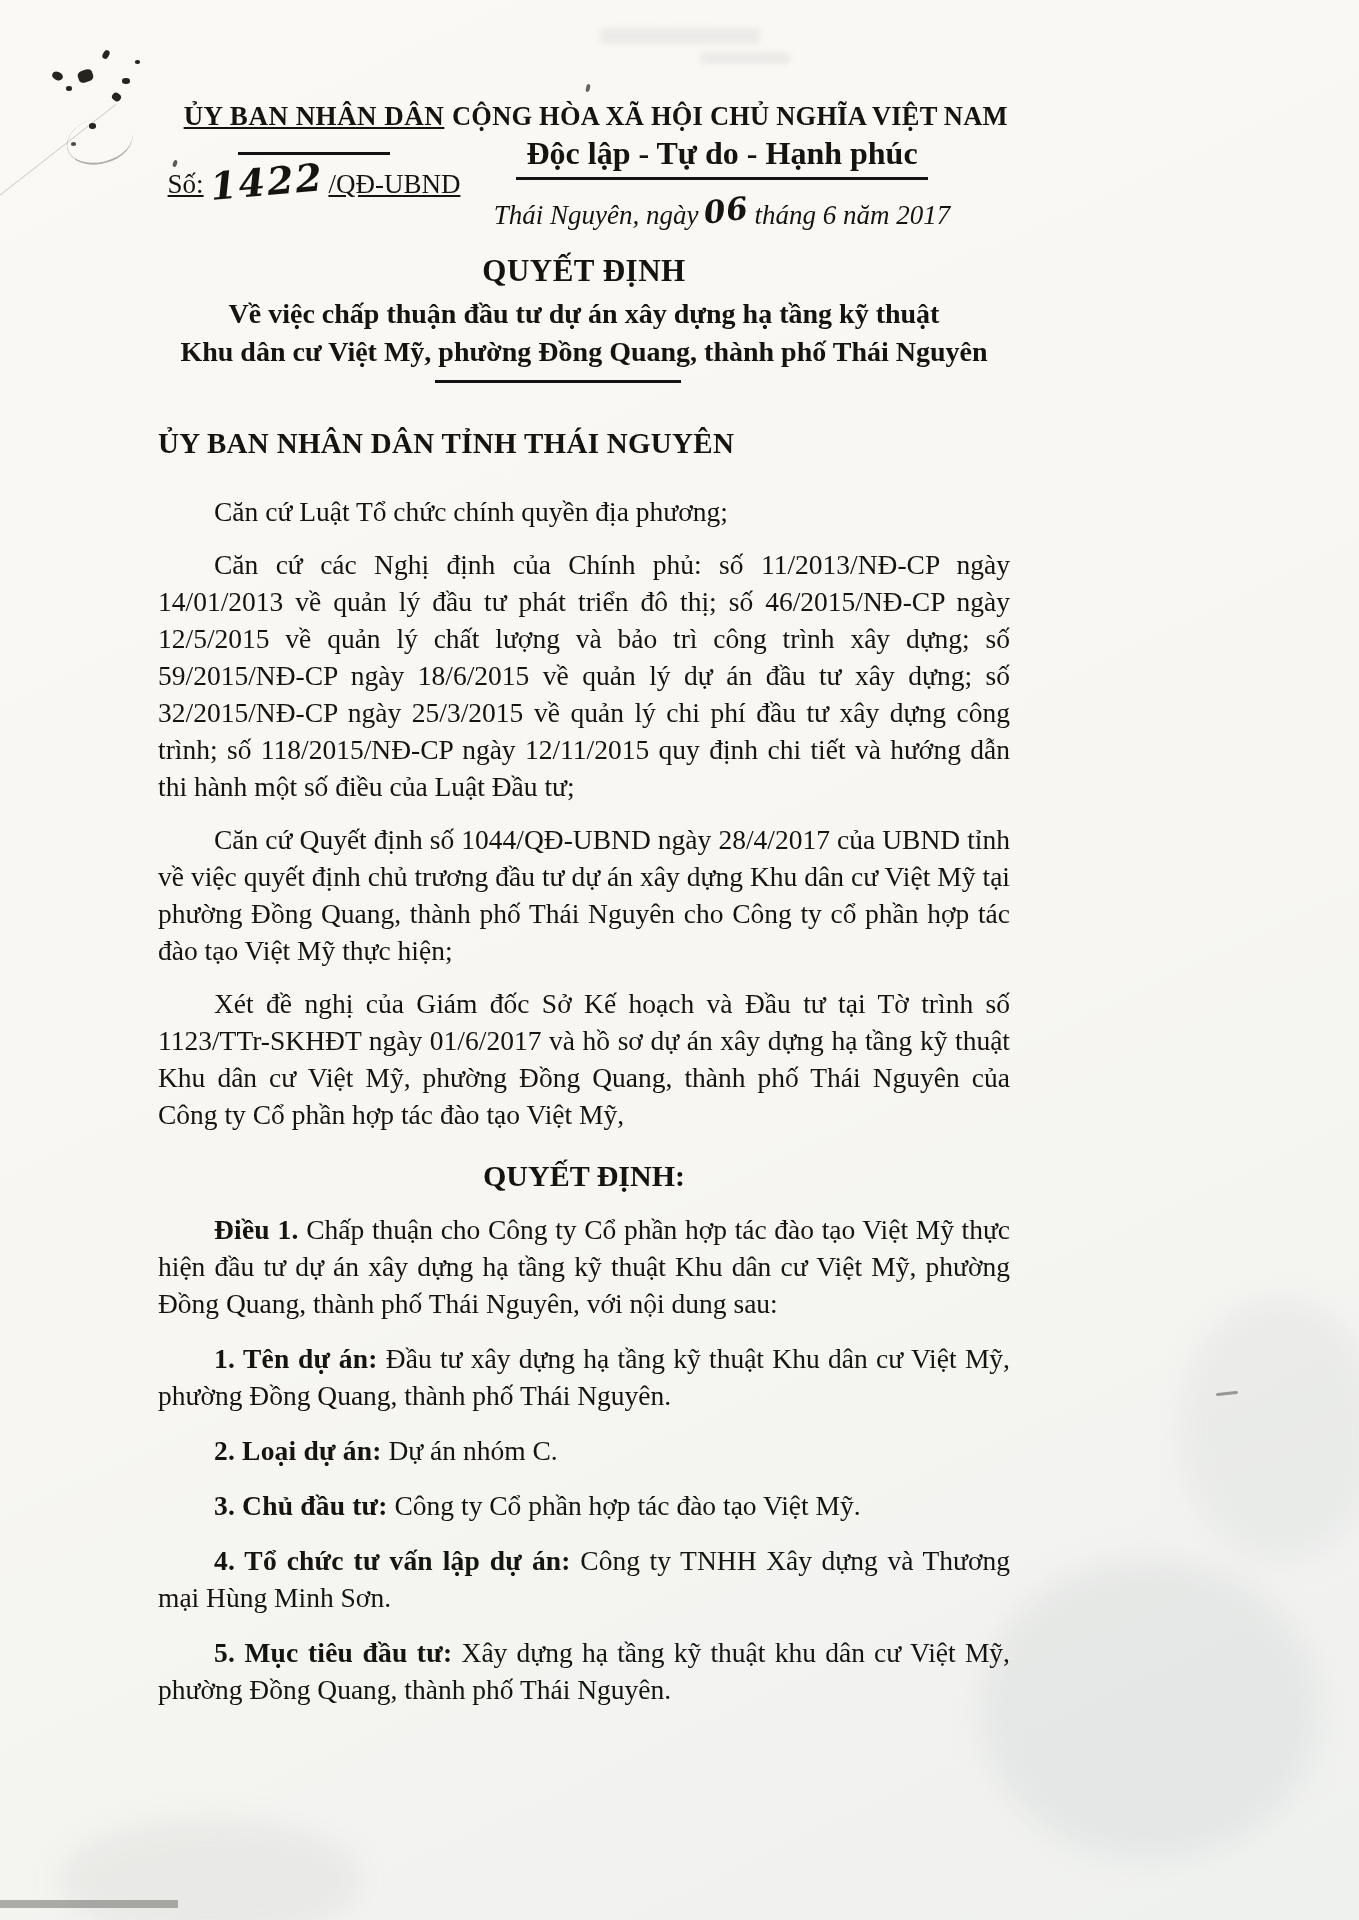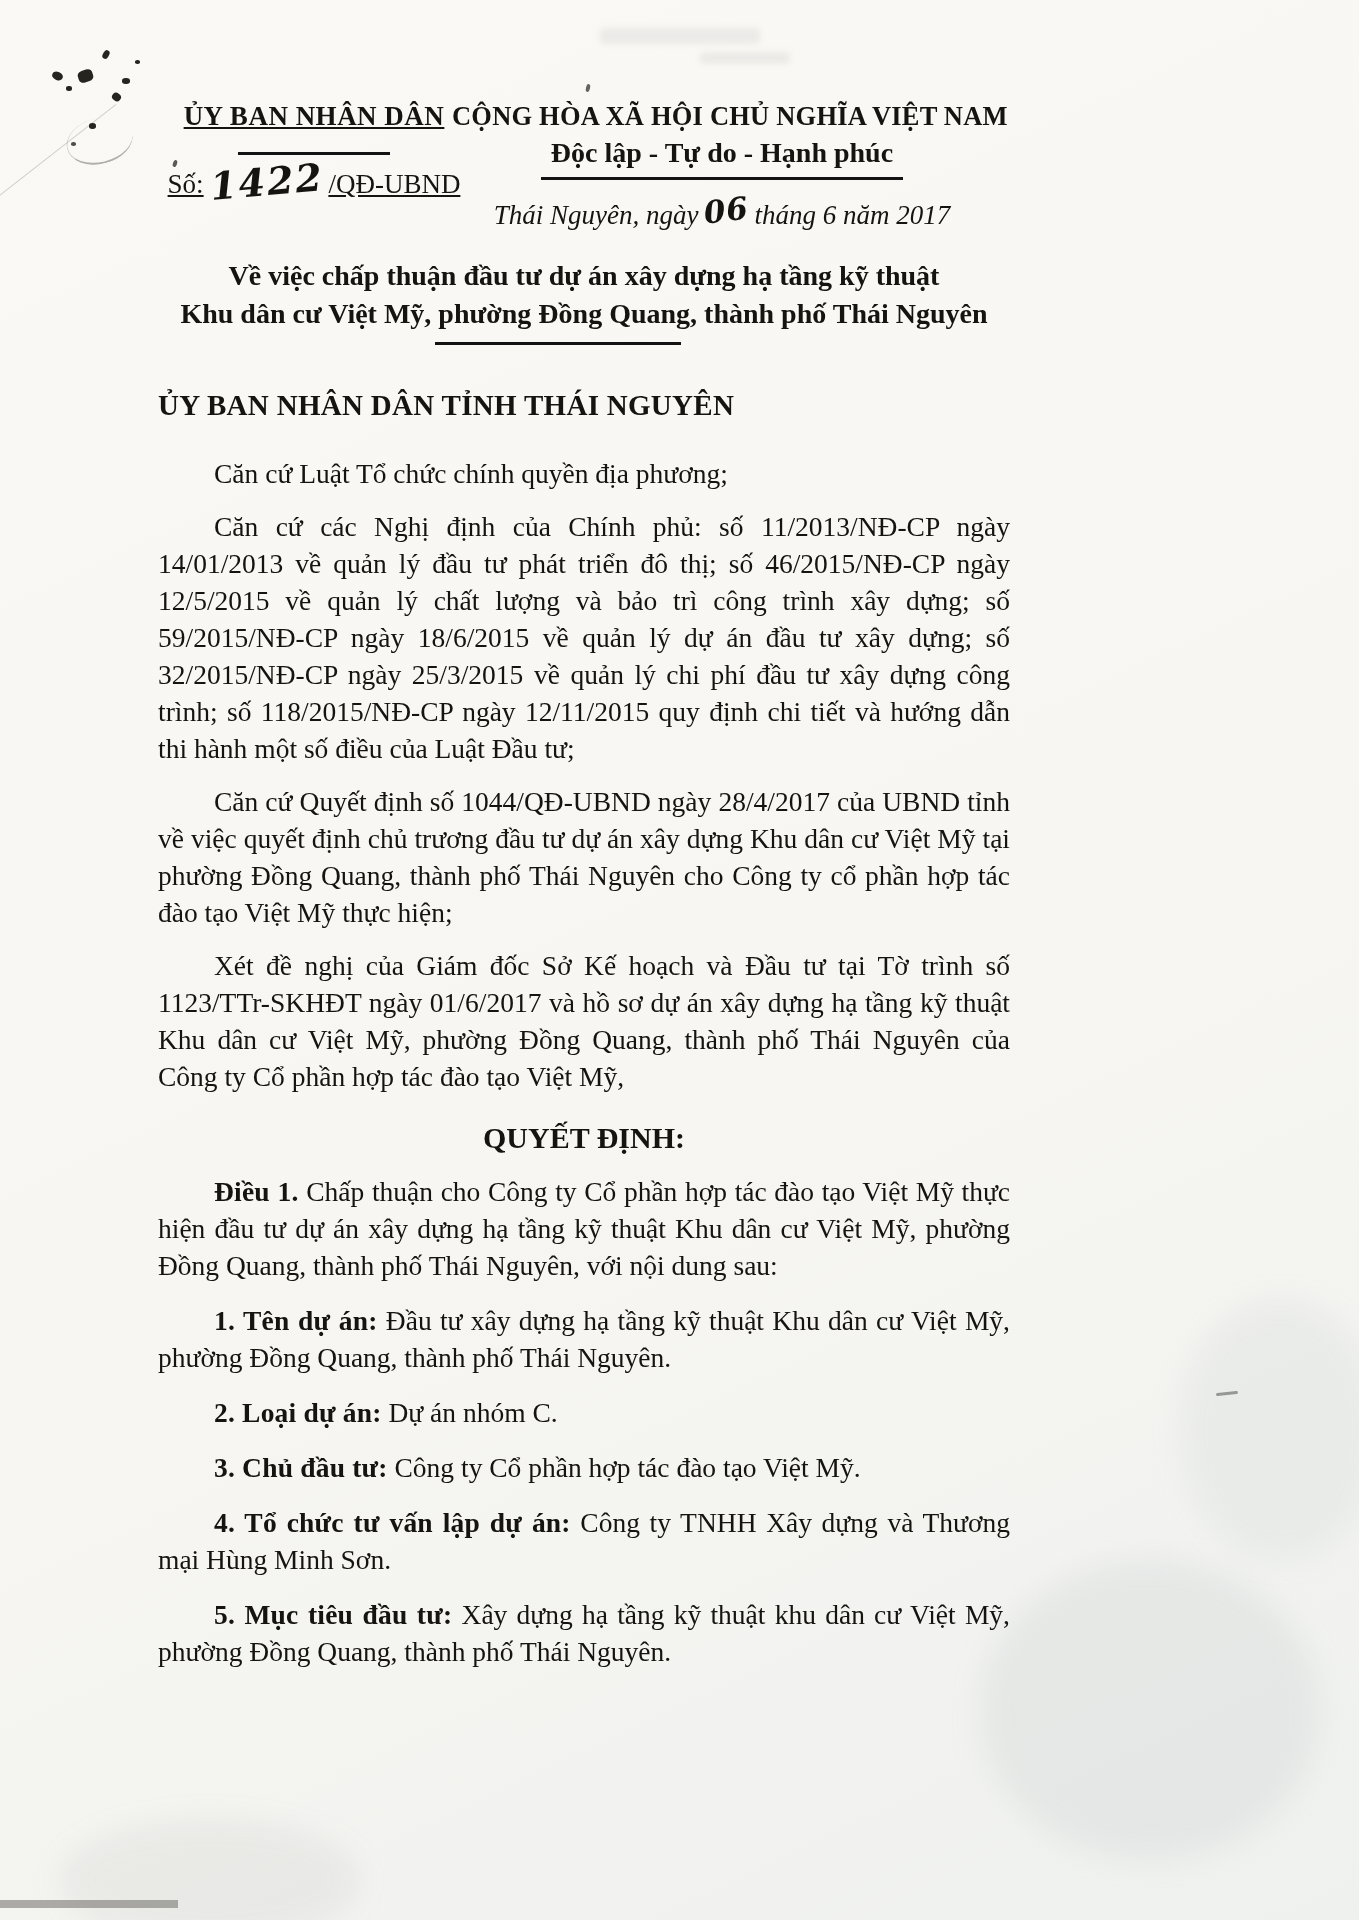--- a/index.html
+++ b/index.html
@@ -20,21 +20,21 @@
   .rule-left{width:152px;height:3px;background:#131313;margin:17px auto 0;}
   .doc-number{margin-top:14px;font-size:27px;white-space:nowrap;}
   .handwritten{
     font-family:"DejaVu Serif",serif;font-style:italic;font-weight:bold;
     display:inline-block;font-size:38px;letter-spacing:2px;
     transform:rotate(-5deg) translateY(2px);margin:0 5px 0 6px;line-height:20px;
   }
   .national{position:absolute;left:452px;width:540px;text-align:center;}
   .national .country{font-size:26.5px;line-height:36px;white-space:nowrap;letter-spacing:.2px;}
   .motto-wrap{margin-top:2px;}
-  .motto{display:inline-block;font-size:28px;line-height:34px;border-bottom:3px solid #131313;padding:0 10px 7px;white-space:nowrap;}
+  .motto{display:inline-block;font-size:32px;line-height:34px;border-bottom:3px solid #131313;padding:0 10px 7px;white-space:nowrap;}
   .place-date{margin-top:20px;font-style:italic;font-size:27px;white-space:nowrap;}
   .hw-day{font-size:31px;transform:rotate(-7deg) translateY(-3px);letter-spacing:1px;}
   
   .content{position:absolute;top:252px;left:158px;width:852px;}
   .doc-title{text-align:center;font-weight:bold;font-size:31px;line-height:38px;letter-spacing:.5px;}
   .subject{text-align:center;font-weight:bold;font-size:28px;line-height:38px;}
   .subject.first{margin-top:5px;}
   .rule-center{width:246px;height:3px;background:#131313;margin:9px auto 0;transform:translateX(-26px);}
   .authority{text-align:left;font-weight:bold;font-size:29px;margin-top:44px;letter-spacing:.3px;}
   .para{font-size:27.5px;line-height:37px;text-align:justify;text-indent:56px;margin:0 0 16px;}
@@ -94,20 +94,21 @@
       </div>
       <div class="place-date">
         <span>Thái Nguyên, ngày</span><span class="handwritten hw-day">06</span><span>tháng 6  năm 2017</span>
       </div>
     </div>
 
   </header>
 
   <main class="content">
 
+    <div class="doc-title">QUYẾT ĐỊNH</div>
     <div class="subject first">Về việc chấp thuận đầu tư dự án xây dựng hạ tầng kỹ thuật</div>
     <div class="subject">Khu dân cư Việt Mỹ, phường Đồng Quang, thành phố Thái Nguyên</div>
     <div class="rule-center"></div>
 
     <div class="authority">ỦY BAN NHÂN DÂN TỈNH THÁI NGUYÊN</div>
 
     <p class="para lead">Căn cứ Luật Tổ chức chính quyền địa phương;</p>
     <p class="para">Căn cứ các Nghị định của Chính phủ: số 11/2013/NĐ-CP ngày 14/01/2013 về quản lý đầu tư phát triển đô thị; số 46/2015/NĐ-CP ngày 12/5/2015 về quản lý chất lượng và bảo trì công trình xây dựng; số 59/2015/NĐ-CP ngày 18/6/2015 về quản lý dự án đầu tư xây dựng; số 32/2015/NĐ-CP ngày 25/3/2015 về quản lý chi phí đầu tư xây dựng công trình; số 118/2015/NĐ-CP ngày 12/11/2015 quy định chi tiết và hướng dẫn thi hành một số điều của Luật Đầu tư;</p>
     <p class="para">Căn cứ Quyết định số 1044/QĐ-UBND ngày 28/4/2017 của UBND tỉnh về việc quyết định chủ trương đầu tư dự án xây dựng Khu dân cư Việt Mỹ tại phường Đồng Quang, thành phố Thái Nguyên cho Công ty cổ phần hợp tác đào tạo Việt Mỹ thực hiện;</p>
     <p class="para">Xét đề nghị của Giám đốc Sở Kế hoạch và Đầu tư tại Tờ trình số 1123/TTr-SKHĐT ngày 01/6/2017 và hồ sơ dự án xây dựng hạ tầng kỹ thuật Khu dân cư Việt Mỹ, phường Đồng Quang, thành phố Thái Nguyên của Công ty Cổ phần hợp tác đào tạo Việt Mỹ,</p>

